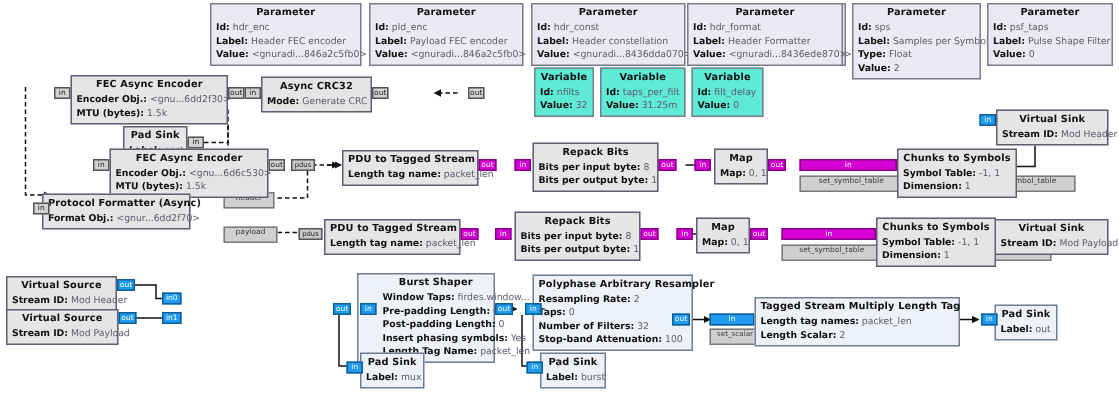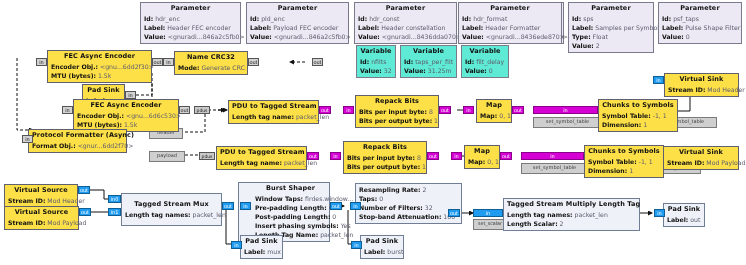--- a/index.html
+++ b/index.html
@@ -28,21 +28,21 @@
     font-weight:bold;font-size:6.5px;color:#111;text-align:center;
     letter-spacing:.1px;display:block;padding-bottom:1px;
   }
   .blk .row{font-size:6.2px;color:#5c5c6e;display:block;}
   .blk .row b{color:#111;font-weight:bold;}
 
   
   .opt{background:#ece9f4;border-color:#7a7a8c;}
   .param{background:#ece9f4;border-color:#7a7a8c;}
   .varb{background:#5eead4;border-color:#7a7a8c;}
-  .gr{background:#fde047;border-color:#5f5f70;}
+  .gr{background:#e5e5e5;border-color:#5f5f70;}
   .bl{background:#eef1f8;border-color:#6f7d95;}
 
   
   .port{
     position:absolute;box-sizing:border-box;
     border:1px solid #4a4a55;
     font-size:5px;line-height:7px;text-align:center;
     color:#26262e;overflow:hidden;z-index:6;
     font-family:"DejaVu Sans","Liberation Sans",sans-serif;
   }
@@ -186,21 +186,21 @@
 
   <div class="blk gr" style="left:47px;top:50px;width:105px;">
     <span class="ttl">FEC Async Encoder</span>
     <span class="row"><b>Encoder Obj.:</b> <span>&lt;gnu...6dd2f30&gt;</span></span>
     <span class="row"><b>MTU (bytes):</b> <span>1.5k</span></span>
   </div>
   <div class="port p-msg" style="left:36px;top:58px;width:11px;height:8px;">in</div>
   <div class="port p-msg" style="left:152px;top:58px;width:11px;height:8px;">out</div>
 
   <div class="blk gr" style="left:174px;top:51px;width:74px;">
-    <span class="ttl">Name CRC32</span>
+    <span class="ttl">Async CRC32</span>
     <span class="row"><b>Mode:</b> <span>Generate CRC</span></span>
   </div>
   <div class="port p-msg" style="left:163px;top:58px;width:11px;height:8px;">in</div>
   <div class="port p-msg" style="left:248px;top:58px;width:11px;height:8px;">out</div>
 
   <div class="port p-msg" style="left:312px;top:58px;width:11px;height:8px;">out</div>
 
   <div class="blk gr" style="left:82px;top:84px;width:43px;">
     <span class="ttl">Pad Sink</span>
     <span class="row"><b>Label:</b> <span>postcrc</span></span>
@@ -308,39 +308,36 @@
 
   <div class="blk gr" style="left:4px;top:206px;width:75px;">
     <span class="ttl">Virtual Source</span>
     <span class="row"><b>Stream ID:</b> <span>Mod Payload</span></span>
   </div>
   <div class="port p-cplx" style="left:79px;top:208px;width:12px;height:8px;">out</div>
 
   <div class="port p-cplx" style="left:108px;top:195px;width:13px;height:8px;">in0</div>
   <div class="port p-cplx" style="left:108px;top:208px;width:13px;height:8px;">in1</div>
 
-  <div class="blk bl" style="left:121px;top:193px;width:101px;padding-top:6px;padding-bottom:6px;">
-    <span class="ttl">Tagged Stream Mux</span>
-    <span class="row"><b>Length tag names:</b> <span>packet_len</span></span>
-  </div>
   <div class="port p-cplx" style="left:222px;top:202px;width:12px;height:8px;">out</div>
 
   <div class="port p-cplx" style="left:240px;top:202px;width:11px;height:8px;">in</div>
   <div class="blk bl" style="left:238px;top:182px;width:92px;padding-left:16px;">
     <span class="ttl">Burst Shaper</span>
     <span class="row"><b>Window Taps:</b> <span>firdes.window...</span></span>
     <span class="row"><b>Pre-padding Length:</b> <span>0</span></span>
     <span class="row"><b>Post-padding Length:</b> <span>0</span></span>
     <span class="row"><b>Insert phasing symbols:</b> <span>Yes</span></span>
     <span class="row"><b>Length Tag Name:</b> <span>packet_len</span></span>
   </div>
   <div class="port p-cplx" style="left:330px;top:202px;width:12px;height:8px;">out</div>
 
   <div class="port p-cplx" style="left:350px;top:202px;width:11px;height:8px;">in</div>
   <div class="blk bl" style="left:355px;top:183px;width:107px;">
+    <span class="ttl">Polyphase Arbitrary Resampler</span>
     <span class="row"><b>Resampling Rate:</b> <span>2</span></span>
     <span class="row"><b>Taps:</b> <span>0</span></span>
     <span class="row"><b>Number of Filters:</b> <span>32</span></span>
     <span class="row"><b>Stop-band Attenuation:</b> <span>100</span></span>
   </div>
   <div class="port p-cplx" style="left:448px;top:209px;width:12px;height:8px;">out</div>
 
   <div class="port p-cplx" style="left:473px;top:209px;width:30px;height:8px;">in</div>
   <div class="msgtag" style="left:473px;top:219px;width:30px;height:9px;font-size:4.8px;">set_scalar</div>
 

